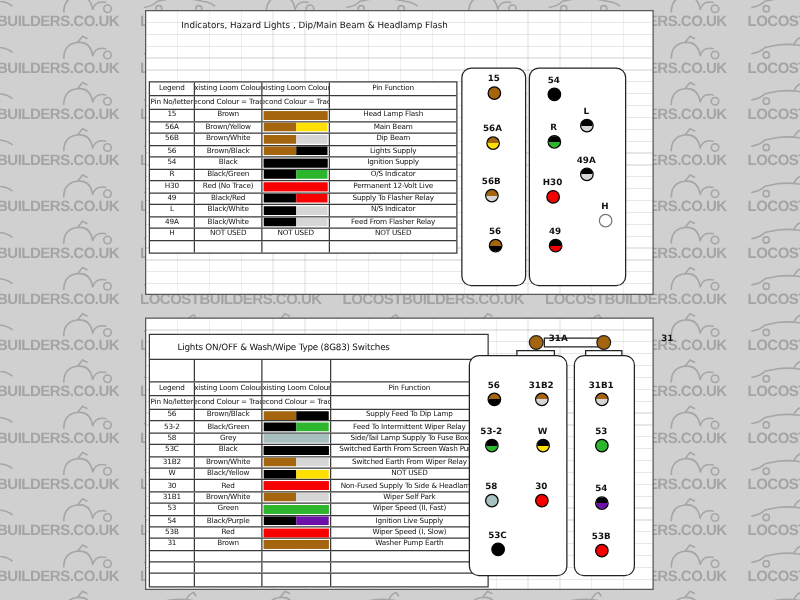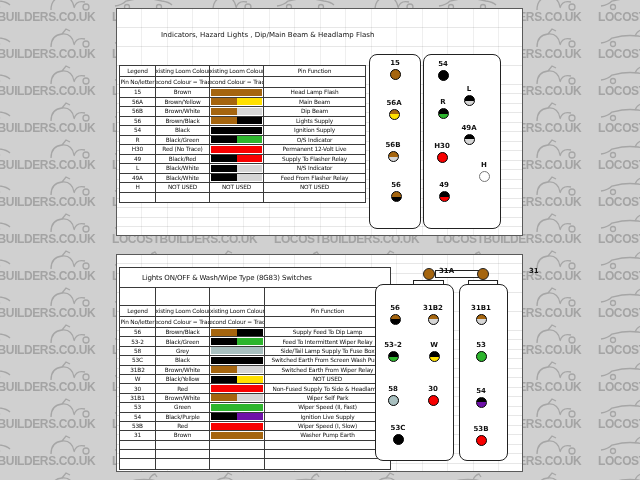--- a/index.html
+++ b/index.html
@@ -1105,21 +1105,21 @@
       <path d="M1,15 Q8,14 12,10 L22,8 Q30,7 38,8 L48,10 Q55,11 58,14"></path>
       <circle cx="13" cy="16" r="2.5"></circle>
           <circle cx="45" cy="16" r="2.5"></circle>
       <path d="M35,8 Q37,3 41,2 L43,5"></path>
     </svg>
 
   </div>
 </div>
 
   <div class="panel" id="panel-top">
-    <div class="panel-title" style="left:28px;top:22px;margin-left:16px;">Indicators, Hazard Lights , Dip/Main Beam &amp; Headlamp Flash</div>
+    <div class="panel-title" style="left:28px;top:7px;">Indicators, Hazard Lights , Dip/Main Beam &amp; Headlamp Flash</div>
 
     <div class="wtable t1" style="left:2px;top:56px;width:247px;">
       <div class="trow hrow">
         <div class="cell c1">Legend</div>
         <div class="cell c2">Existing Loom Colours</div>
         <div class="cell c3">Existing Loom Colours</div>
         <div class="cell c4">Pin Function</div>
       </div>
       <div class="trow hrow">
         <div class="cell c1">Pin No/letter</div>

